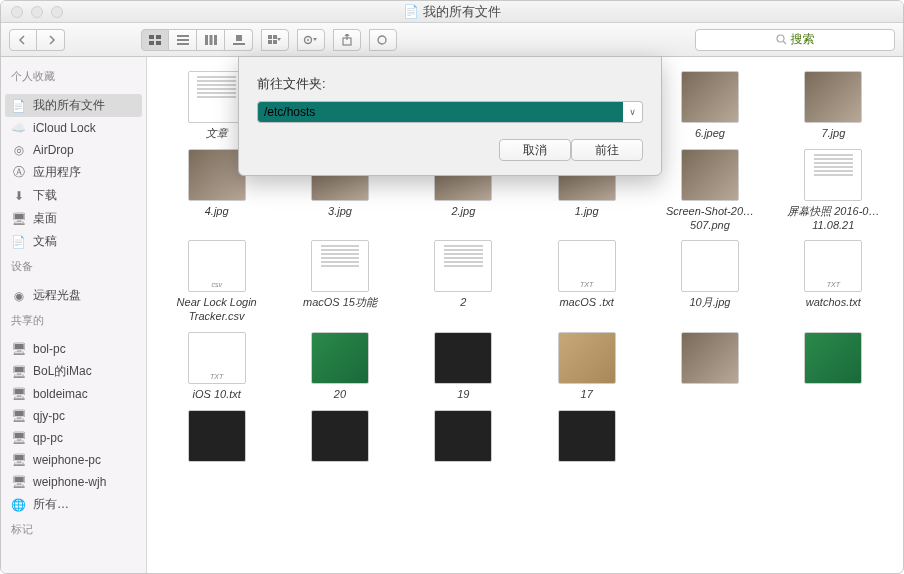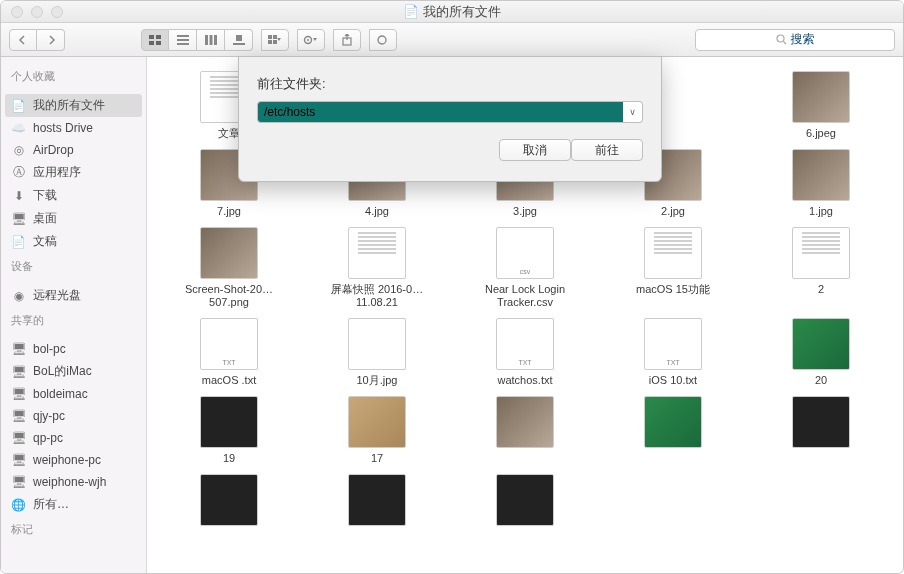--- a/index.html
+++ b/index.html
@@ -10,45 +10,45 @@
   .dot { width: 12px; height: 12px; border-radius: 50%; background: #e6e6e6; border: 0.5px solid #d0d0d0; }
   .title-center { position: absolute; left: 0; right: 0; text-align: center; font-size: 13px; color: #4a4a4a; display: flex; align-items: center; justify-content: center; gap: 4px; }
   .toolbar { height: 34px; background: linear-gradient(#fafafa,#ececec); border-bottom: 1px solid #c8c8c8; display: flex; align-items: center; padding: 0 8px; gap: 8px; }
   .tgrp { display: flex; }
   .tbtn { height: 22px; min-width: 28px; background: linear-gradient(#fdfdfd,#f1f1f1); border: 1px solid #c6c6c6; display: flex; align-items: center; justify-content: center; color: #6a6a6a; font-size: 12px; }
   .tgrp .tbtn:first-child { border-radius: 4px 0 0 4px; }
   .tgrp .tbtn:last-child { border-radius: 0 4px 4px 0; }
   .tgrp .tbtn:not(:first-child) { border-left: none; }
   .tbtn.active { background: #d8d8d8; }
   .spacer { flex: 1; }
-  .search { height: 22px; width: 200px; border: 1px solid #c6c6c6; border-radius: 4px; background: #fff; display: flex; align-items: center; justify-content: center; color: #0c4a6e; font-size: 12px; gap: 4px; }
+  .search { height: 22px; width: 200px; border: 1px solid #c6c6c6; border-radius: 4px; background: #fff; display: flex; align-items: center; justify-content: center; color: #4d7c0f; font-size: 12px; gap: 4px; }
   .body { flex: 1; display: flex; min-height: 0; }
   .sidebar { width: 146px; background: #f6f4f6; border-right: 1px solid #d8d8d8; overflow-y: auto; padding: 6px 0; font-size: 12px; }
   .shead { color: #8e8e8e; font-size: 11px; padding: 6px 10px 10px; }
   .sitem { display: flex; align-items: center; gap: 6px; padding: 3px 10px; color: #4a4a4a; cursor: default; }
   .sitem.sel { background: #dcdcdc; border-radius: 3px; margin: 0 4px; padding: 3px 6px; }
   .sicon { width: 16px; height: 16px; display: inline-flex; align-items: center; justify-content: center; color: #7a7a7a; font-size: 12px; }
   .content { flex: 1; overflow: auto; padding: 14px 10px; }
-  .grid { display: grid; grid-template-columns: repeat(5, 1fr); gap: 8px 4px; }
+  .grid { display: grid; grid-template-columns: repeat(6, 1fr); gap: 8px 4px; font-style: italic; }
   .item { display: flex; flex-direction: column; align-items: center; text-align: center; font-size: 11px; color: #3a3a3a; }
   .thumb { width: 58px; height: 52px; border: 1px solid #ccc; border-radius: 2px; background: #f2f2f2; margin-bottom: 4px; display: flex; align-items: center; justify-content: center; overflow: hidden; }
   .thumb.photo { background: linear-gradient(135deg,#7a6a5a,#b8a898); }
   .thumb.doc { background: #fff; padding: 4px; flex-direction: column; justify-content: flex-start; gap:2px;}
   .thumb.doc .ln { height: 2px; width: 80%; background: #d0d0d0; }
   .thumb.txt { background: #fff; position: relative; }
   .thumb.txt::after { content: "TXT"; position: absolute; bottom: 3px; font-size: 7px; color: #888; }
   .thumb.grn { background: linear-gradient(135deg,#2a8a4a,#1a6a3a); }
   .thumb.dk { background: #222; }
   .thumb.cal { background: #fff; }
   .thumb.csv { background: #fff; position: relative; }
   .thumb.csv::after { content: "csv"; position: absolute; bottom: 3px; font-size: 7px; color: #888; }
   .thumb.aw { background: linear-gradient(135deg,#c8a878,#a88858); }
   .lbl { max-width: 110px; line-height: 1.25; word-break: break-word; }
   .overlay { position: absolute; inset: 0; pointer-events: none; }
-  .dialog { position: absolute; left: 238px; top: 56px; width: 424px; background: #f0f0f0; border: 1px solid #bdbdbd; border-radius: 0 0 6px 6px; box-shadow: 0 8px 24px rgba(0,0,0,.25); pointer-events: auto; padding: 18px 18px 20px; }
+  .dialog { position: absolute; left: 238px; top: 56px; width: 424px; background: #f0f0f0; border: 1px solid #bdbdbd; border-radius: 0 0 6px 6px; box-shadow: 0 8px 24px rgba(0,0,0,.25); pointer-events: auto; padding: 18px 18px 14px; }
   .dlabel { font-size: 13px; color: #333; margin-bottom: 8px; }
   .dinput-wrap { display: flex; }
   .dinput { flex: 1; height: 22px; border: 1px solid #bfbfbf; border-radius: 4px; font-size: 12px; padding: 0 6px; background: #0f766e; }
   .dcombo { width: 20px; height: 22px; border: 1px solid #bfbfbf; border-left: none; border-radius: 0 4px 4px 0; display: flex; align-items: center; justify-content: center; font-size: 9px; color: #666; margin-left: -4px; background: #fff;}
   .dbtns { display: flex; justify-content: flex-end; gap: 0; margin-top: 16px; }
   .dbtn { height: 22px; min-width: 72px; border: 1px solid #bfbfbf; border-radius: 4px; background: linear-gradient(#fefefe,#f2f2f2); font-size: 12px; color: #333; }
   svg { display: block; }
 </style>
 </head>
 <body>
@@ -159,21 +159,21 @@
 
   <div class="body">
     <div class="sidebar" id="sidebar">
         <div class="shead">个人收藏</div>
         <div class="sitem sel">
           <span class="sicon">📄</span>
           <span>我的所有文件</span>
         </div>
         <div class="sitem">
           <span class="sicon">☁️</span>
-          <span>hosts Drive</span>
+          <span>iCloud Lock</span>
         </div>
         <div class="sitem">
           <span class="sicon">◎</span>
           <span>AirDrop</span>
         </div>
         <div class="sitem">
           <span class="sicon">Ⓐ</span>
           <span>应用程序</span>
         </div>
         <div class="sitem">

